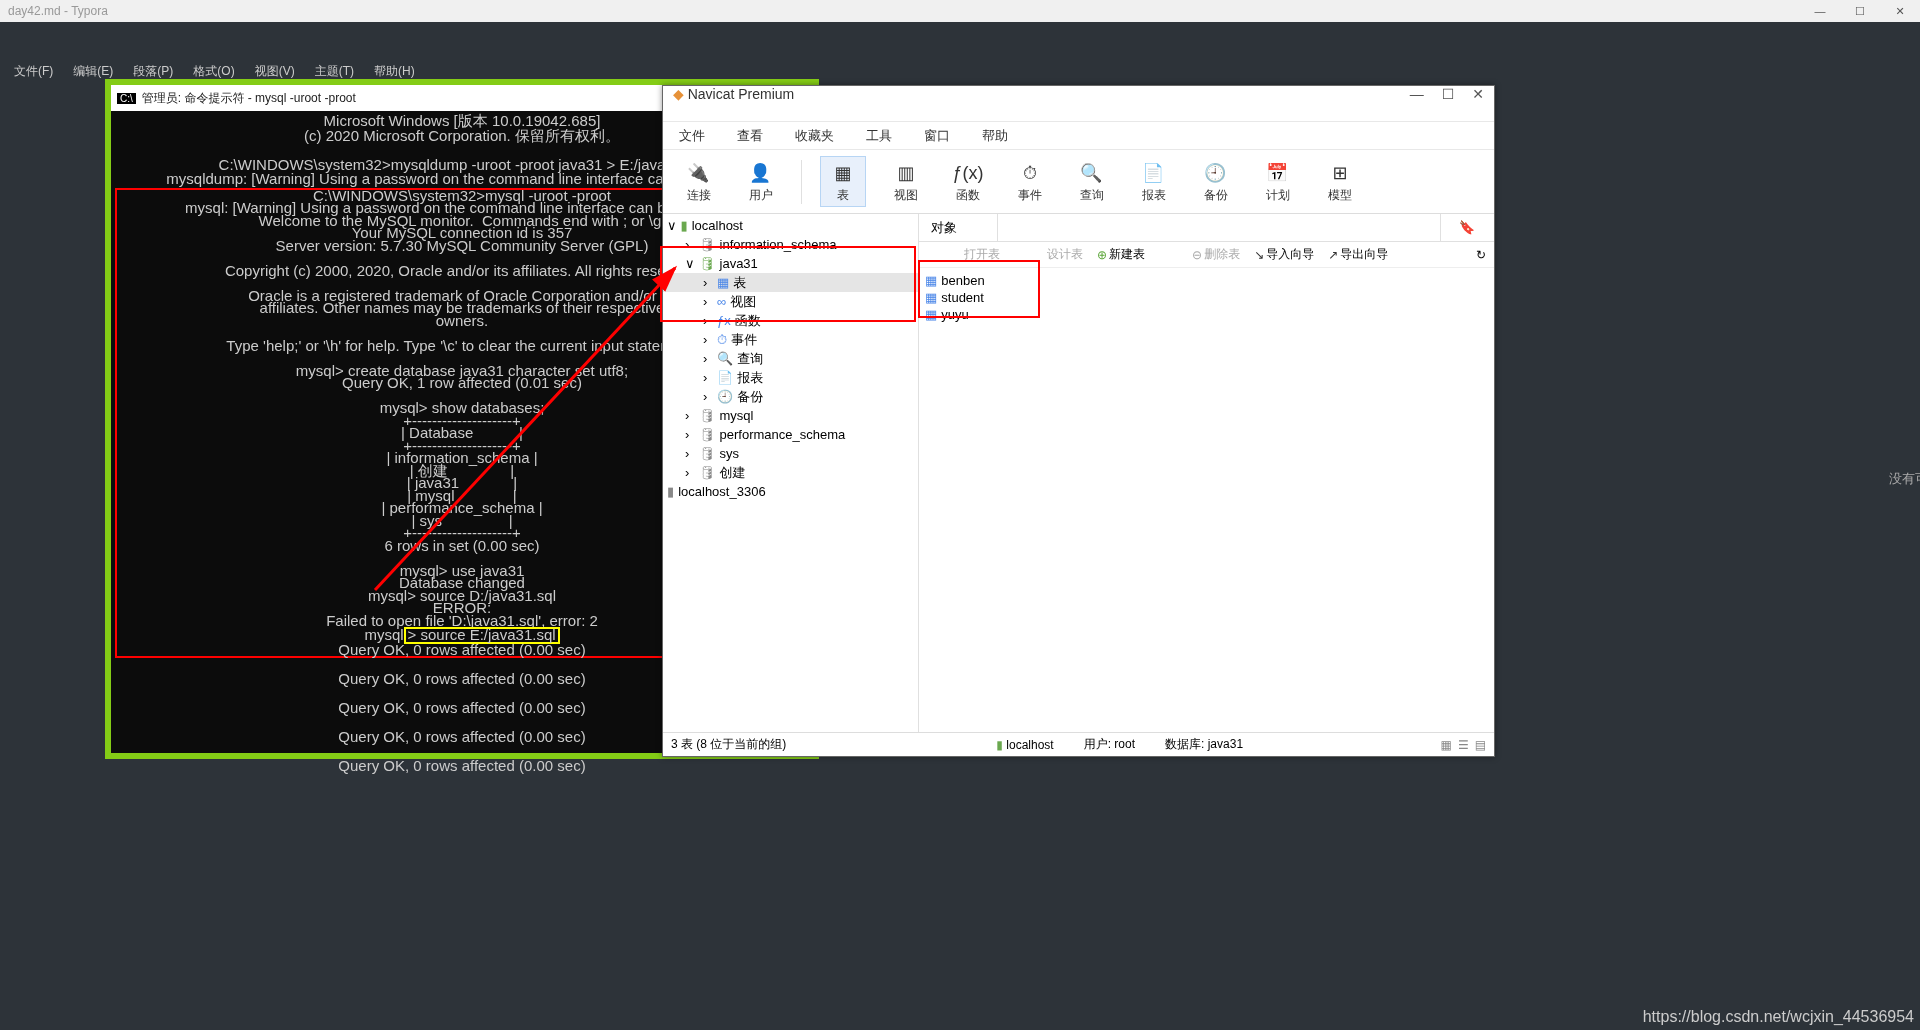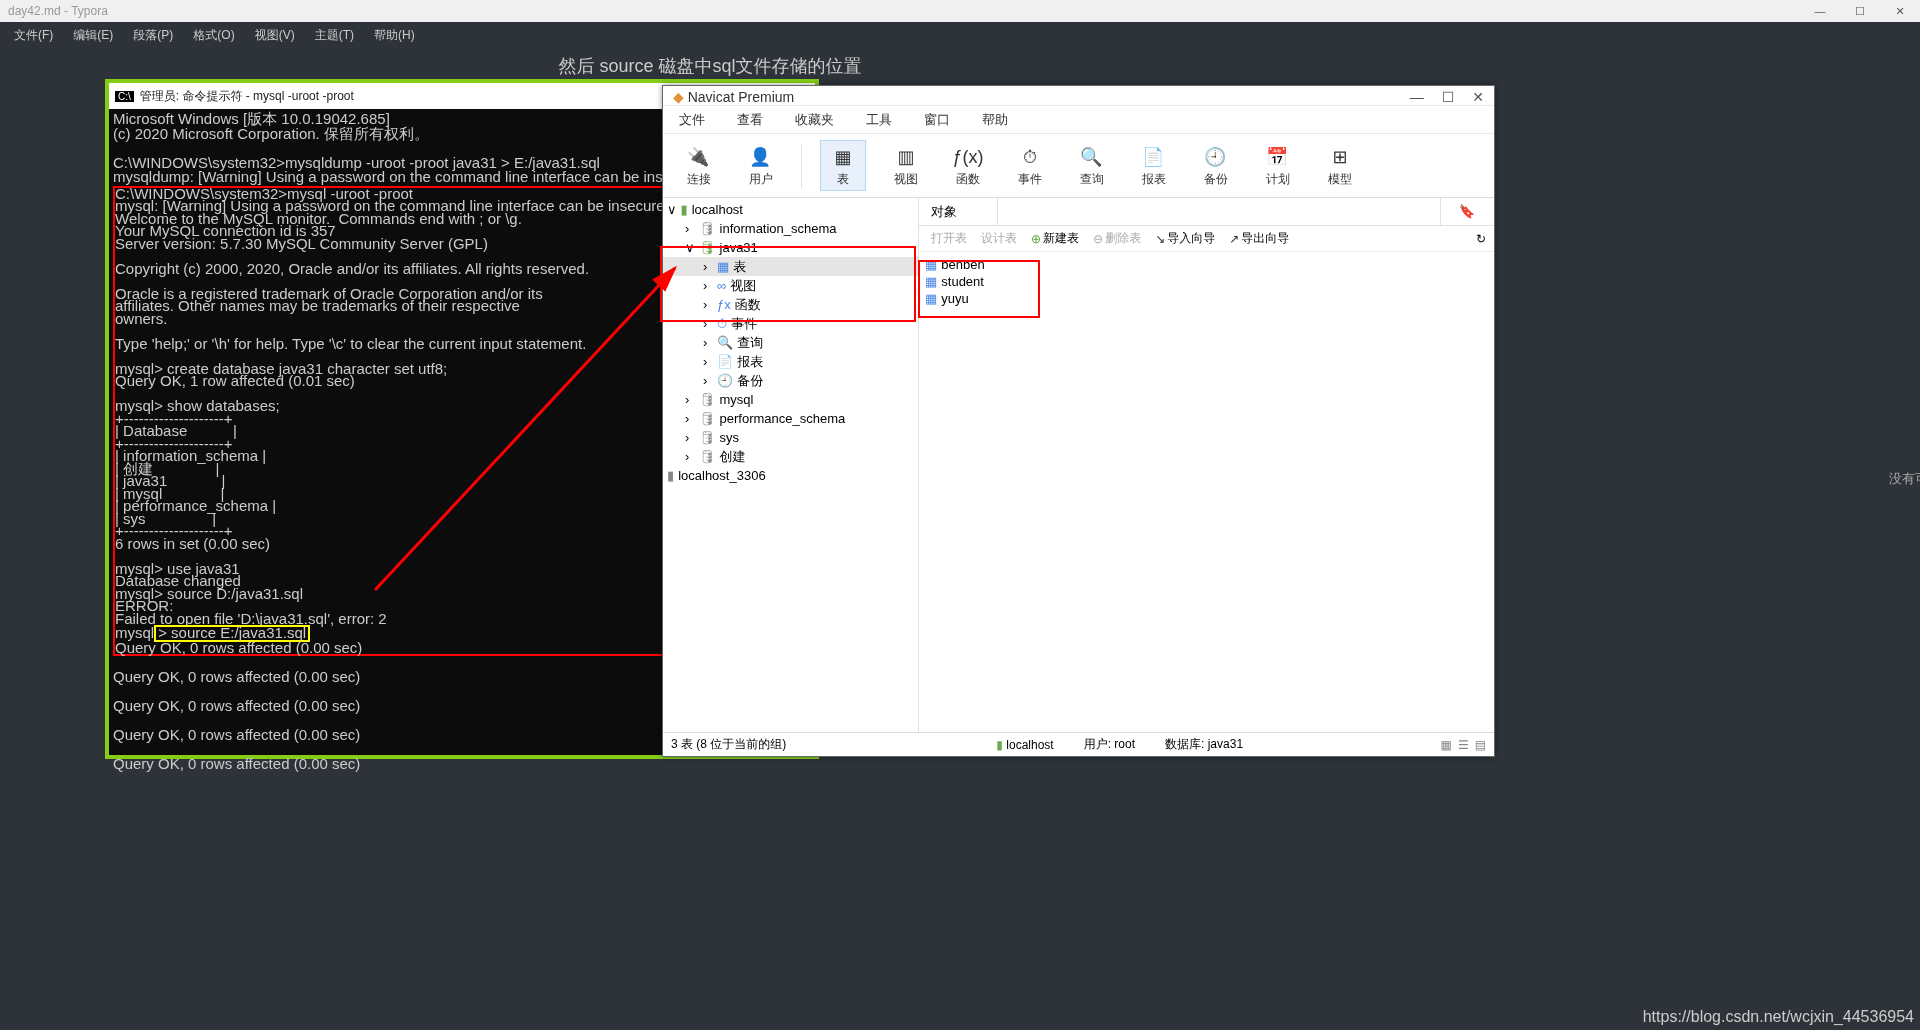--- a/index.html
+++ b/index.html
@@ -2,59 +2,59 @@
 <html><head>
 <meta charset="utf-8">
 <style>
 * { margin:0; padding:0; box-sizing:border-box; font-family:"Microsoft YaHei",Arial,sans-serif; }
 body { width:1920px; height:1030px; background:#2d3339; overflow:hidden; position:relative; }
 
 
 .typora-titlebar { height:22px; background:#f0f0f0; color:#999; font-size:12px; padding-left:8px; display:flex; align-items:center; justify-content:space-between; }
 .typora-titlebar .winbtns { display:flex; }
 .typora-titlebar .winbtns span { width:40px; height:22px; display:flex; align-items:center; justify-content:center; font-size:11px; color:#555; }
-.typora-menu { height:26px; background:#2d3339; color:#ccc; font-size:12px; display:flex; align-items:center; padding-left:6px; gap:4px; }
+.typora-menu { height:26px; background:#2d3339; color:#ccc; font-size:12px; display:flex; align-items:center; padding-left:6px; gap:4px;margin-top:36px; }
 .typora-menu span { padding:0 8px; }
 .doc-heading { color:#ccc; font-size:18px; text-align:center; padding:6px 0; margin-left:-500px;}
 
 
-.cmd-window { position:absolute; left:105px; top:79px; width:714px; height:680px; background:#0c0c0c; border:4px solid #84cc16; }
+.cmd-window { position:absolute; left:105px; top:79px; width:714px; height:680px; background:#0c0c0c; border:6px solid #84cc16;text-align:center; }
 .cmd-title { height:26px; background:#fff; color:#222; font-size:12px; display:flex; align-items:center; padding-left:6px; justify-content:space-between; }
 .cmd-title .winbtns { display:flex; }
 .cmd-title .winbtns span { width:40px; height:26px; display:flex; align-items:center; justify-content:center; font-size:13px; color:#333; }
 .cmd-body { padding:4px 4px; color:#ccc; font-family:Consolas,"Courier New",monospace; font-size:15px; line-height:12.5px; white-space:pre; }
 .cmd-body .redbox { border:2px solid #ff0000; }
 .cmd-body .yellowbox { display:inline-block; border:2px solid #ffff00; padding:0px 2px;}
 
 
 .red-arrow { position:absolute; left:355px; top:250px; pointer-events:none; }
 
 
 .nav-window { position:absolute; left:662px; top:85px; width:833px; height:672px; background:#fff; border:1px solid #666; box-shadow:0 0 6px rgba(0,0,0,.4); display:flex; flex-direction:column; }
-.nav-title { height:20px; display:flex; align-items:flex-end; padding:0 10px; font-size:14px; color:#333; justify-content:space-between; border-bottom:1px solid #e8e8e8;}
+.nav-title { height:36px; display:flex; align-items:flex-start; padding:0 10px; font-size:14px; color:#333; justify-content:space-between; border-bottom:1px solid #e8e8e8;}
 .nav-title .winbtns { display:flex; gap:18px; font-size:14px; color:#555;}
 .nav-menu { height:28px; display:flex; align-items:center; font-size:13px; gap:32px; padding-left:16px; border-bottom:1px solid #e8e8e8; color:#333;}
 .nav-toolbar { height:64px; display:flex; align-items:center; gap:18px; padding-left:14px; border-bottom:1px solid #ddd;}
 .nav-toolbar .tb { display:flex; flex-direction:column; align-items:center; font-size:12px; color:#333; padding:2px 8px;}
 .nav-toolbar .tb.active { background:#e8f0fb; border:1px solid #b7d5f4;}
 .nav-toolbar .tb .icn { width:28px; height:28px; display:flex; align-items:center; justify-content:center; font-size:18px;}
 .nav-toolbar .sep { width:1px; height:44px; background:#e0e0e0;}
 .nav-body { flex:1; display:flex; overflow:hidden;}
 .nav-tree { width:256px; border-right:1px solid #e0e0e0; font-size:13px; padding-top:2px;}
 .nav-tree .node { display:flex; align-items:center; height:19px; padding-left:4px; gap:4px;}
 .nav-tree .n-label { white-space:nowrap;}
 .nav-tree .selected { background:#e5e5e5;}
 .nav-right { flex:1; display:flex; flex-direction:column;}
 .nav-right-top { height:28px; display:flex; align-items:center; border-bottom:1px solid #e0e0e0; font-size:13px;}
 .nav-right-top .objlabel { padding:0 40px 0 12px;}
 .nav-right-top .search { flex:1; border-left:1px solid #e0e0e0; height:100%; }
 .nav-right-top .sidericons { width:54px; display:flex; align-items:center; justify-content:center; gap:10px; color:#e9a93c; border-left:1px solid #e0e0e0; height:100%;}
 .nav-actbar { height:26px; display:flex; align-items:center; gap:14px; padding-left:12px; font-size:12px; border-bottom:1px solid #eee;}
 .nav-actbar span { display:flex; align-items:center; gap:2px;}
-.nav-actbar .dis { color:#aaa;}
+.nav-actbar .dis { color:#aaa;margin-left:33px;}
 .nav-tables { flex:1; padding:4px 6px; font-size:13px;}
 .nav-tables .trow { display:flex; align-items:center; gap:4px; height:17px;}
 .nav-status { height:24px; border-top:1px solid #ddd; display:flex; align-items:center; font-size:12px; padding:0 8px; gap:30px;}
 .nav-status .sidericons { margin-left:auto; display:flex; gap:6px; color:#888;}
 
 .redbox2 { position:absolute; border:2px solid #ff0000; }
 
 
 .cut-right { position:absolute; right:-8px; top:470px; color:#aaa; font-size:13px; writing-mode:horizontal-tb;}
 

